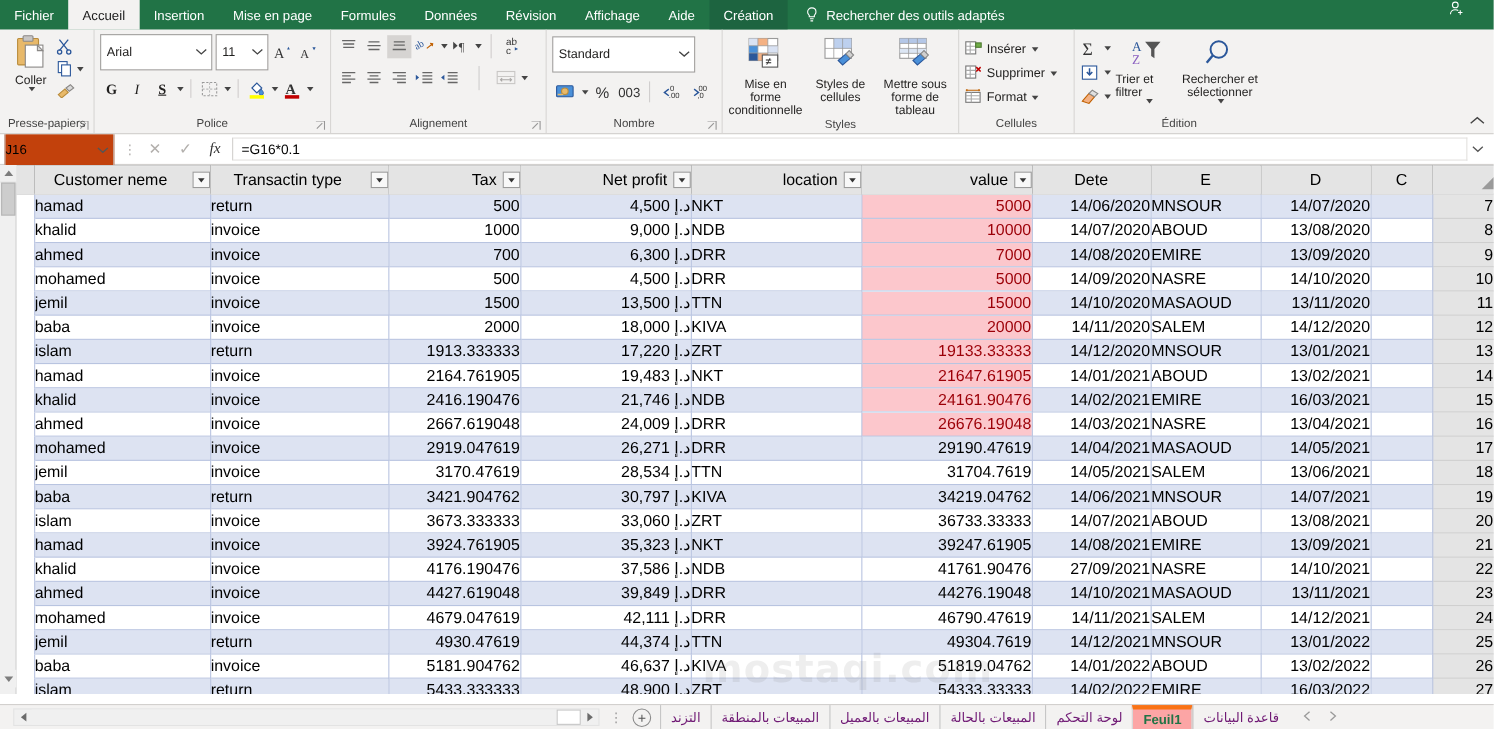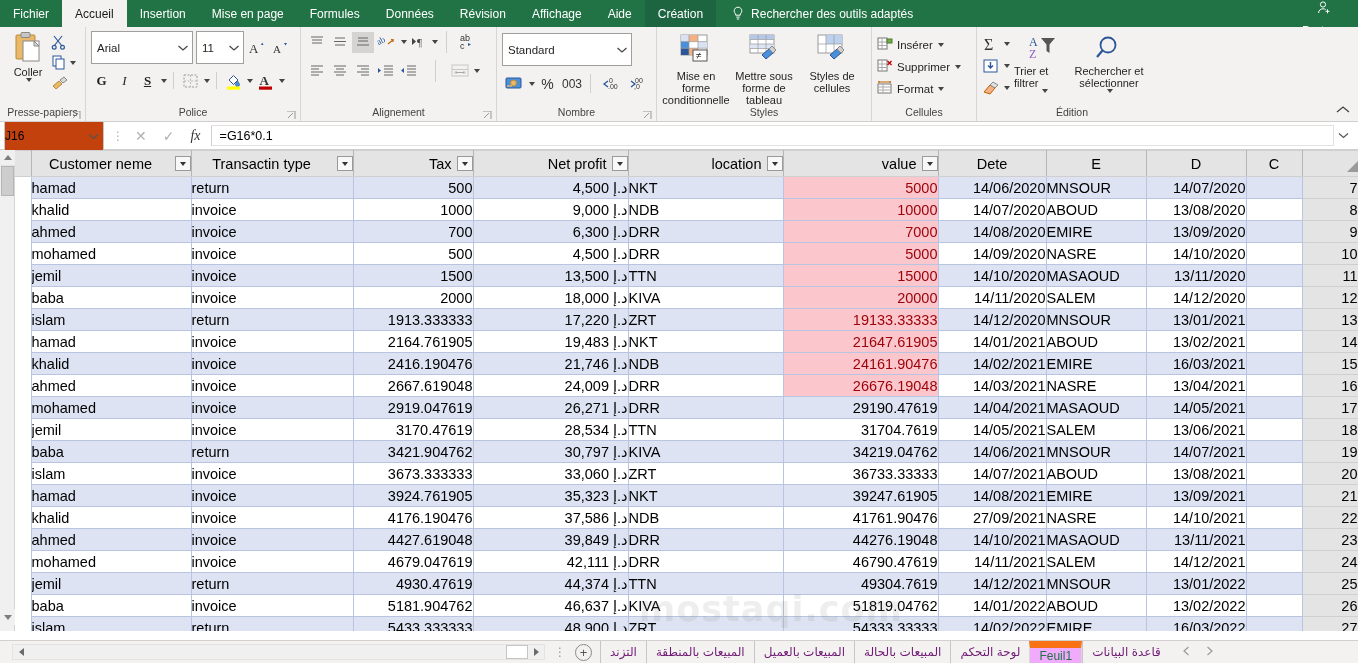--- a/index.html
+++ b/index.html
@@ -254,22 +254,22 @@
     font-size: 13px; line-height: 1; margin: 0 8px 0 2px;
   }
   .sheettabs { display: flex; align-items: stretch; height: 23px; }
   .sheettab {
     display: flex; align-items: center; padding: 0 9px;
     border-left: 1px solid #c6c6c6;
     white-space: nowrap; font-size: 12px; color: #701a75;
     direction: rtl;
   }
   .sheettab.active {
-    background: #f0abfc; color: #217346; font-weight: normal;
-    border-top: 7px solid #f97316; border-left:1px solid #d8d8d8; border-right:1px solid #d8d8d8;
+    background: #fca5a5; color: #217346; font-weight: bold;
+    border-top: 4px solid #f97316; border-left:1px solid #d8d8d8; border-right:1px solid #d8d8d8;
   }
   .tabnav { display:flex; align-items:center; gap: 14px; margin-left: 12px; margin-right: 10px; color:#9a9a9a;}
 </style>
 </head>
 <body>
 
 <div class="tabstrip">
   <div class="tab">Fichier</div>
   <div class="tab active">Accueil</div>
   <div class="tab">Insertion</div>
@@ -579,40 +579,40 @@
             <rect x="17" y="17" width="14" height="11" fill="#fff" stroke="#555"></rect>
             <text x="20" y="26" font-size="10" font-family="Liberation Sans, sans-serif" fill="#222">≠</text>
           </svg>
         </span>
         <span class="t">Mise en forme conditionnelle</span>
       </div>
       <div class="style-btn">
         <span>
           <svg width="36" height="32" viewBox="0 0 36 32">
             <rect x="4" y="2" width="24" height="18" fill="#fff" stroke="#9a9a9a"></rect>
+            <rect x="12" y="2" width="16" height="9" fill="#bdd0ee"></rect>
+            <path d="M12 2v18M20 2v18M4 11h24" stroke="#9a9a9a" stroke-width=".7"></path>
+            <path d="M16 22l7-6 4 4-7 6z" fill="#4a90d9" stroke="#2b579a"></path>
+            <path d="M23 16l3-3 4 4-3 3z" fill="#d0d0d0" stroke="#888"></path>
+          </svg>
+        </span>
+        <span class="t">Styles de cellules</span>
+      </div>
+      <div class="style-btn">
+        <span>
+          <svg width="36" height="32" viewBox="0 0 36 32">
+            <rect x="4" y="2" width="24" height="18" fill="#fff" stroke="#9a9a9a"></rect>
             <rect x="4" y="2" width="24" height="4.5" fill="#b4c7e7"></rect>
             <rect x="4" y="11" width="24" height="4.5" fill="#dce6f4"></rect>
             <path d="M12 2v18M20 2v18M4 6.5h24M4 11h24M4 15.5h24" stroke="#9a9a9a" stroke-width=".7"></path>
             <path d="M16 22l7-6 4 4-7 6z" fill="#4a90d9" stroke="#2b579a"></path>
             <path d="M23 16l3-3 4 4-3 3z" fill="#d0d0d0" stroke="#888"></path>
           </svg>
         </span>
         <span class="t">Mettre sous forme de tableau</span>
-      </div>
-      <div class="style-btn">
-        <span>
-          <svg width="36" height="32" viewBox="0 0 36 32">
-            <rect x="4" y="2" width="24" height="18" fill="#fff" stroke="#9a9a9a"></rect>
-            <rect x="12" y="2" width="16" height="9" fill="#bdd0ee"></rect>
-            <path d="M12 2v18M20 2v18M4 11h24" stroke="#9a9a9a" stroke-width=".7"></path>
-            <path d="M16 22l7-6 4 4-7 6z" fill="#4a90d9" stroke="#2b579a"></path>
-            <path d="M23 16l3-3 4 4-3 3z" fill="#d0d0d0" stroke="#888"></path>
-          </svg>
-        </span>
-        <span class="t">Styles de cellules</span>
       </div>
     </div>
     <div class="group-label">Styles</div>
   </div>
 
   <div class="group g-cells">
     <div class="group-body" style="flex-direction:column; padding-top:3px;">
       <div class="cellrow">
         <span>
           <svg width="16" height="16" viewBox="0 0 16 16">

